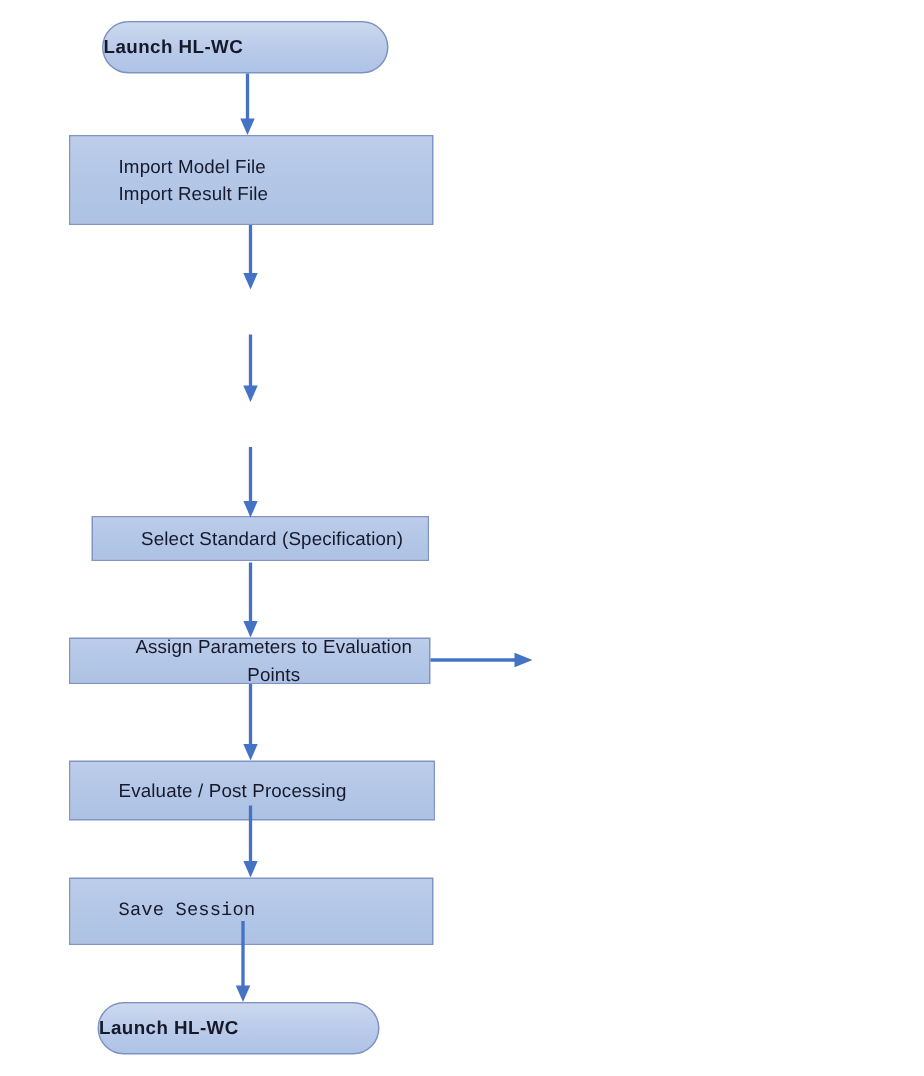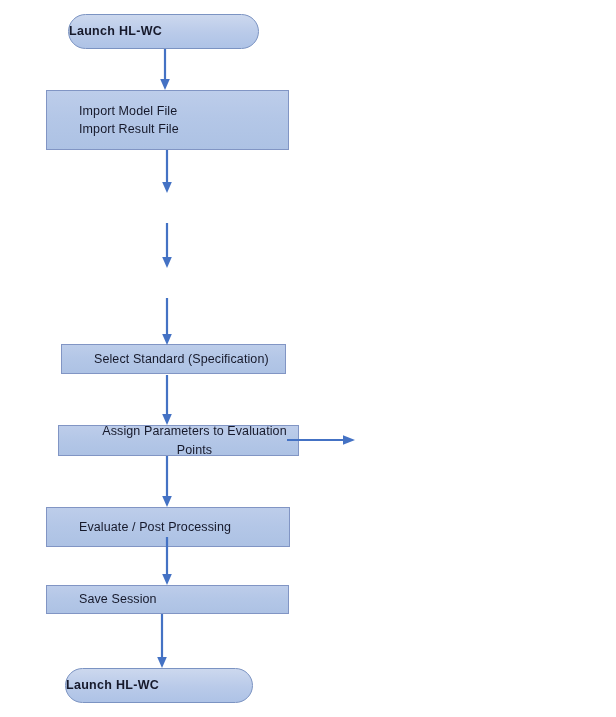--- a/index.html
+++ b/index.html
@@ -68,30 +68,30 @@
     <span class="line">Import Model File</span>
     <span class="line">Import Result File</span>
   </div>
 
 
 
   <div class="node process" style="left:46px; top:344px; width:225px; height:30px;margin-left:15px;">
     <span class="line">Select Standard (Specification)</span>
   </div>
 
-  <div class="node process" style="left:58px; top:425px; width:241px; height:31px;">
+  <div class="node process" style="left:46px; top:425px; width:241px; height:31px;">
     <span class="line">Assign Parameters to Evaluation Points</span>
   </div>
 
 
   <div class="node process" style="left:46px; top:507px; width:244px; height:40px;">
     <span class="line">Evaluate / Post Processing</span>
   </div>
 
-  <div class="node process" style="left:46px; top:585px; width:243px; height:29px;">
+  <div class="node process" style="left:46px; top:585px; width:243px; height:45px;font-family:Liberation Mono, monospace;">
     <span class="line">Save Session</span>
   </div>
 
   <div class="node terminator" style="left:65px; top:668px; width:188px; height:35px;">
     <span class="line">Launch HL-WC</span>
   </div>
 
   <div class="connector" style="left:158px; top:49px; width:14px; height:42px;">
     <svg width="14" height="42" viewBox="0 0 14 42">
       <line x1="7" y1="0" x2="7" y2="33" stroke="#4472c4" stroke-width="2.2"></line>

